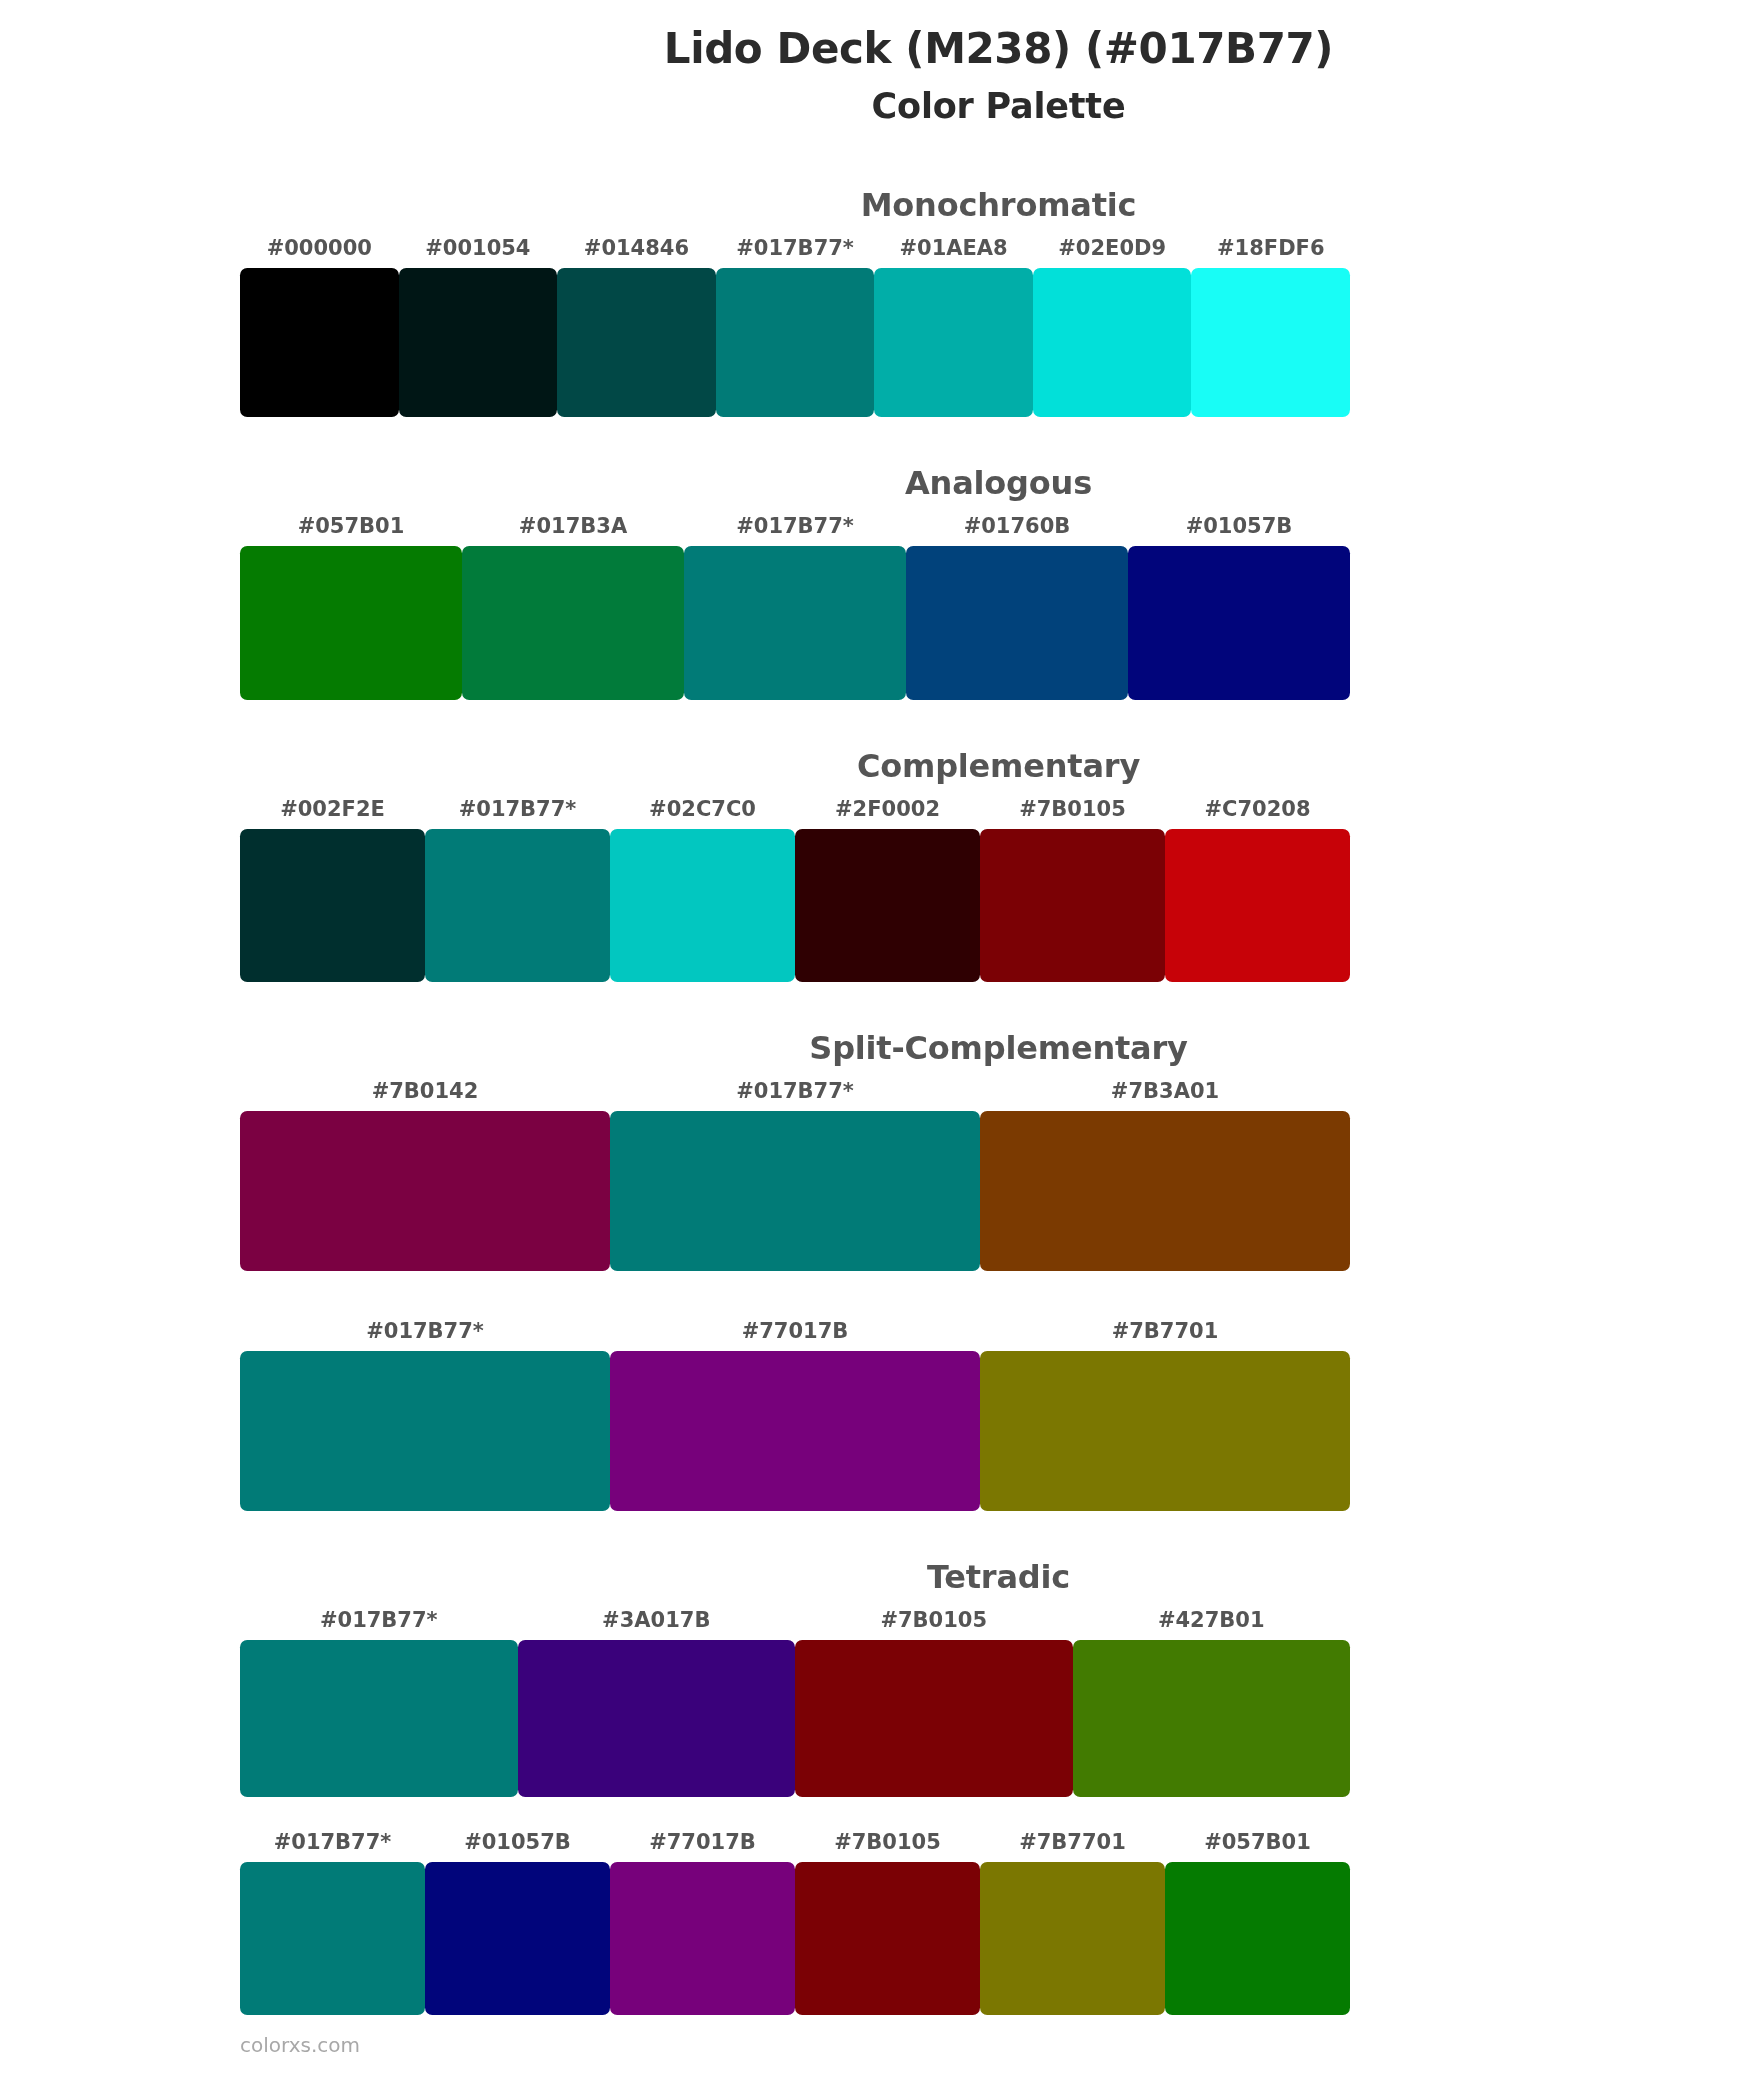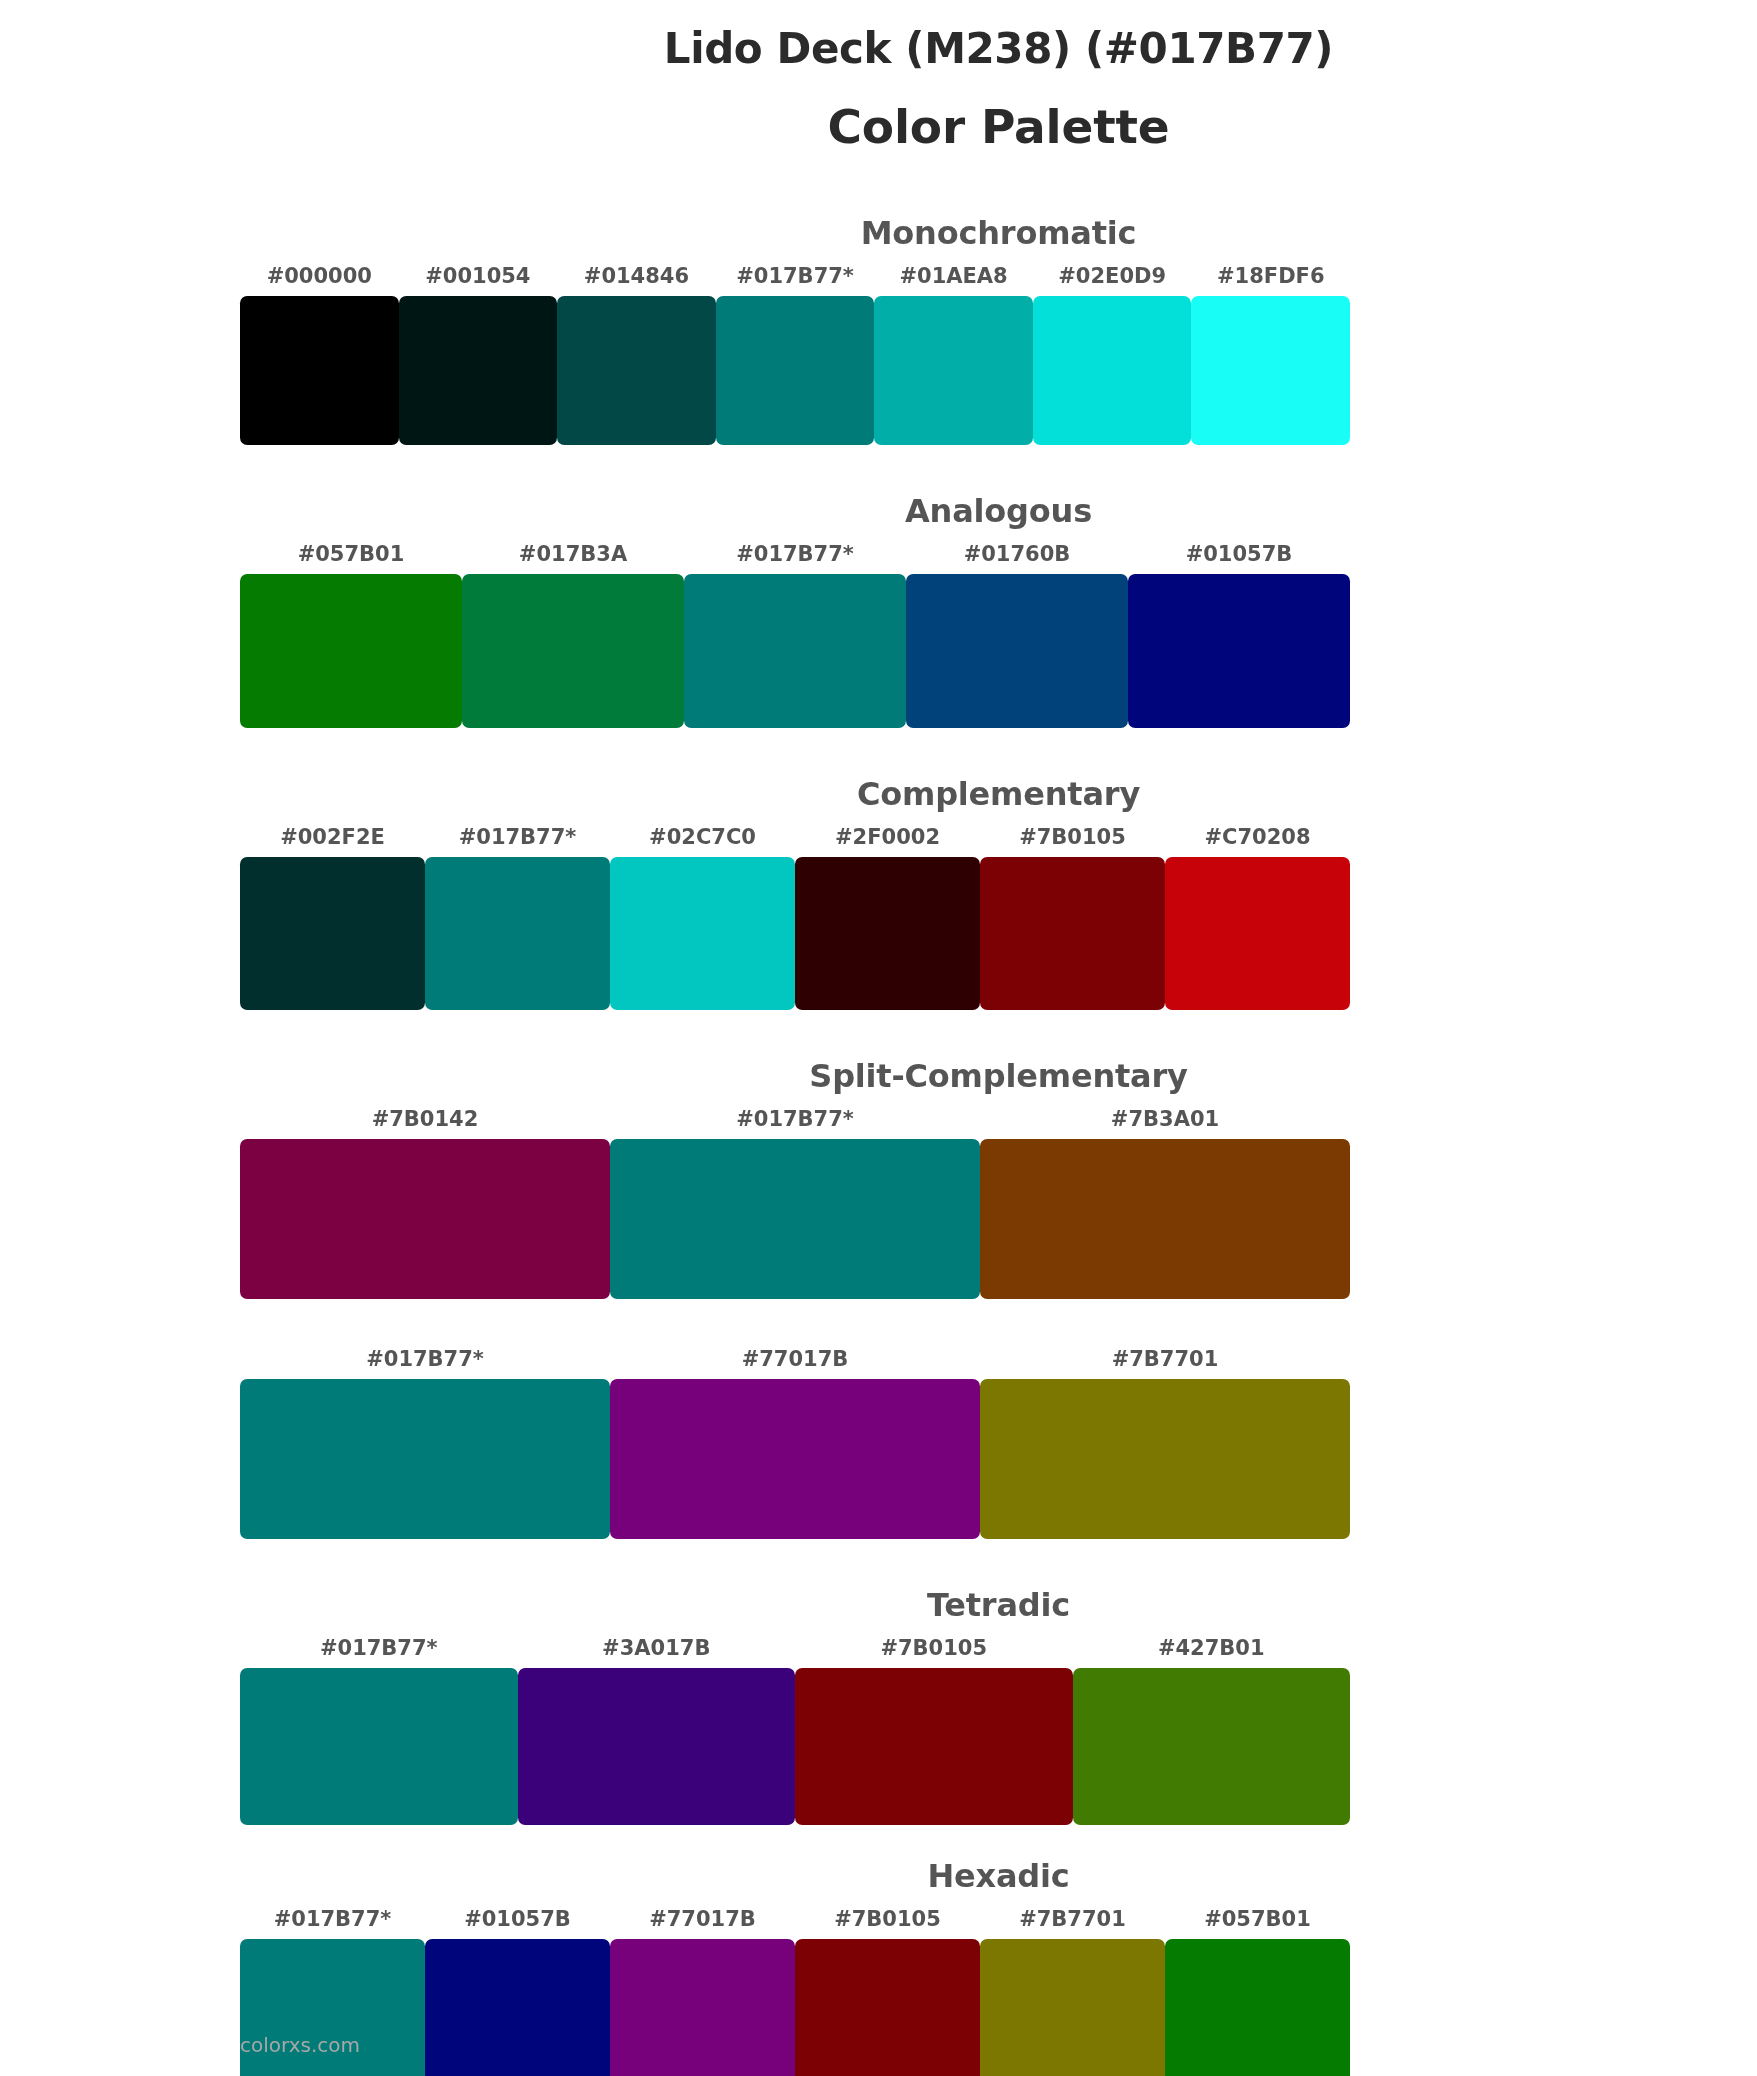--- a/index.html
+++ b/index.html
@@ -28,26 +28,26 @@
   
   .title {
     font-size: 42px;
     font-weight: bold;
     color: #2b2b2b;
     letter-spacing: -0.4px;
     line-height: 1.18;
     white-space: nowrap;
   }
   .subtitle {
-    font-size: 47px;
+    font-size: 35px;
     font-weight: bold;
     color: #2b2b2b;
     letter-spacing: -0.2px;
     line-height: 1.2;
-    margin-top: 25px;
+    margin-top: 11px;
   }
 
   
   .sections {
     margin-top: 62px;
   }
   .section-heading {
     font-size: 32px;
     font-weight: bold;
     color: #555555;
@@ -206,21 +206,20 @@
           </div>
           <div class="swatch-row">
             <div class="swatch" title="#017B77*" style="flex: 1 1 0px; background: rgb(1, 123, 119); border-radius: 7.2px;"></div>
             <div class="swatch" title="#3A017B" style="flex: 1 1 0px; background: rgb(58, 1, 123); border-radius: 7.2px;"></div>
             <div class="swatch" title="#7B0105" style="flex: 1 1 0px; background: rgb(123, 1, 5); border-radius: 7.2px;"></div>
             <div class="swatch" title="#427B01" style="flex: 1 1 0px; background: rgb(66, 123, 1); border-radius: 7.2px;"></div>
           </div>
         </div>
         <div class="section-gap" style="height: 35px;"></div>
         <div class="section" data-rows="6">
-          <div class="section-heading">Hexadic</div>
           <div class="labels-row">
             <div class="swatch-label" style="flex: 1 1 0px;">#017B77*</div>
             <div class="swatch-label" style="flex: 1 1 0px;">#01057B</div>
             <div class="swatch-label" style="flex: 1 1 0px;">#77017B</div>
             <div class="swatch-label" style="flex: 1 1 0px;">#7B0105</div>
             <div class="swatch-label" style="flex: 1 1 0px;">#7B7701</div>
             <div class="swatch-label" style="flex: 1 1 0px;">#057B01</div>
           </div>
           <div class="swatch-row">
             <div class="swatch" title="#017B77*" style="flex: 1 1 0px; background: rgb(1, 123, 119); border-radius: 7.2px;"></div>

